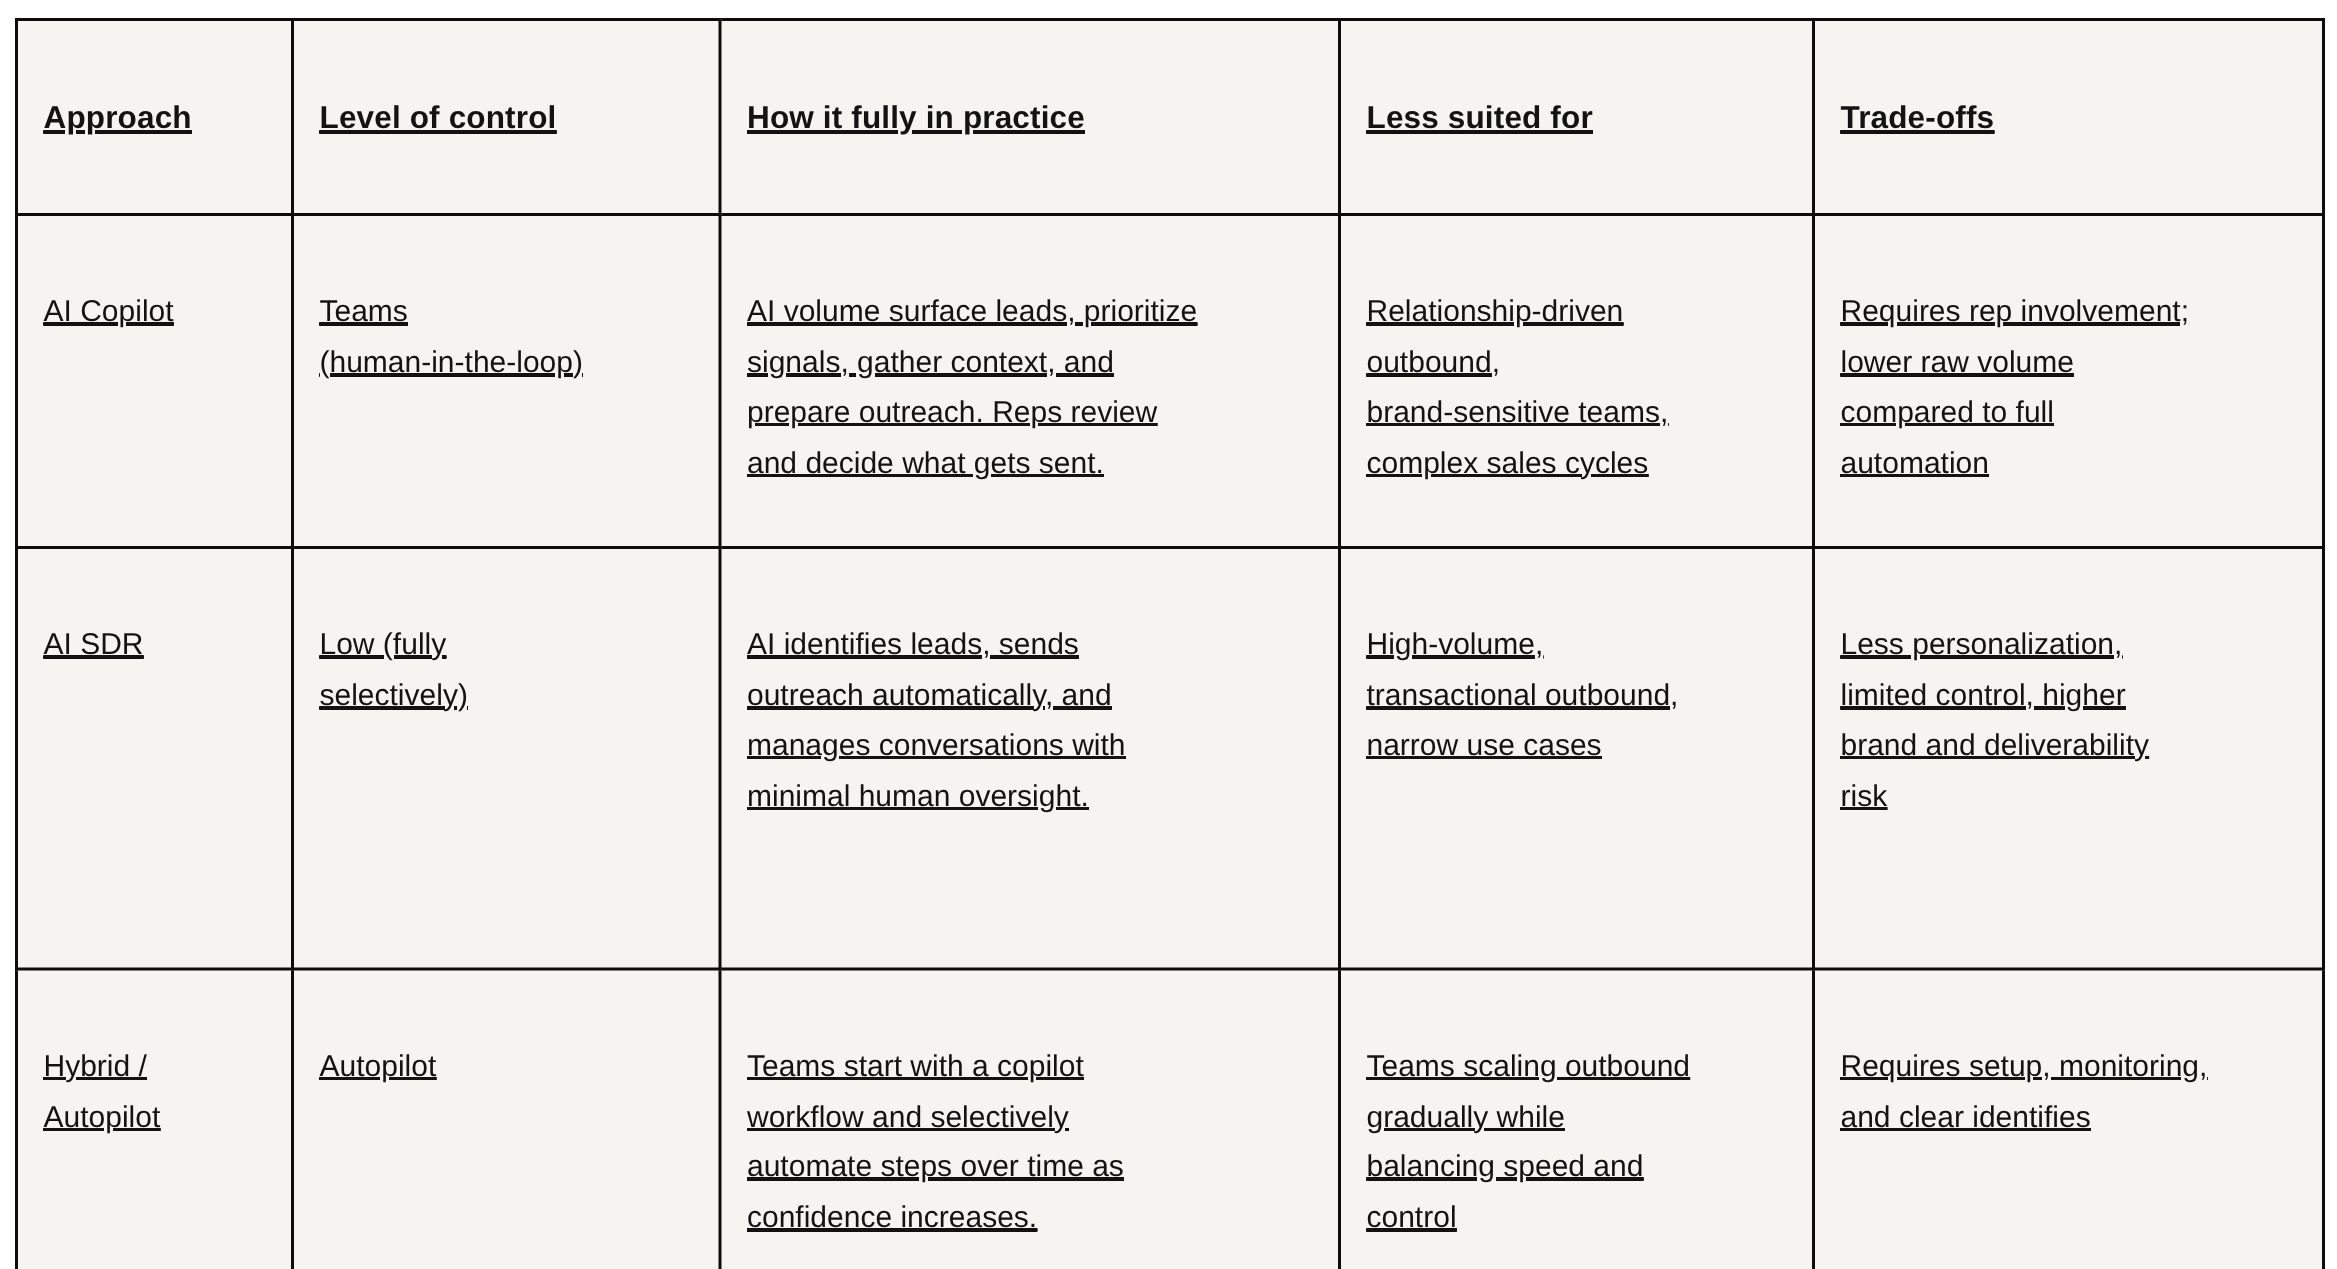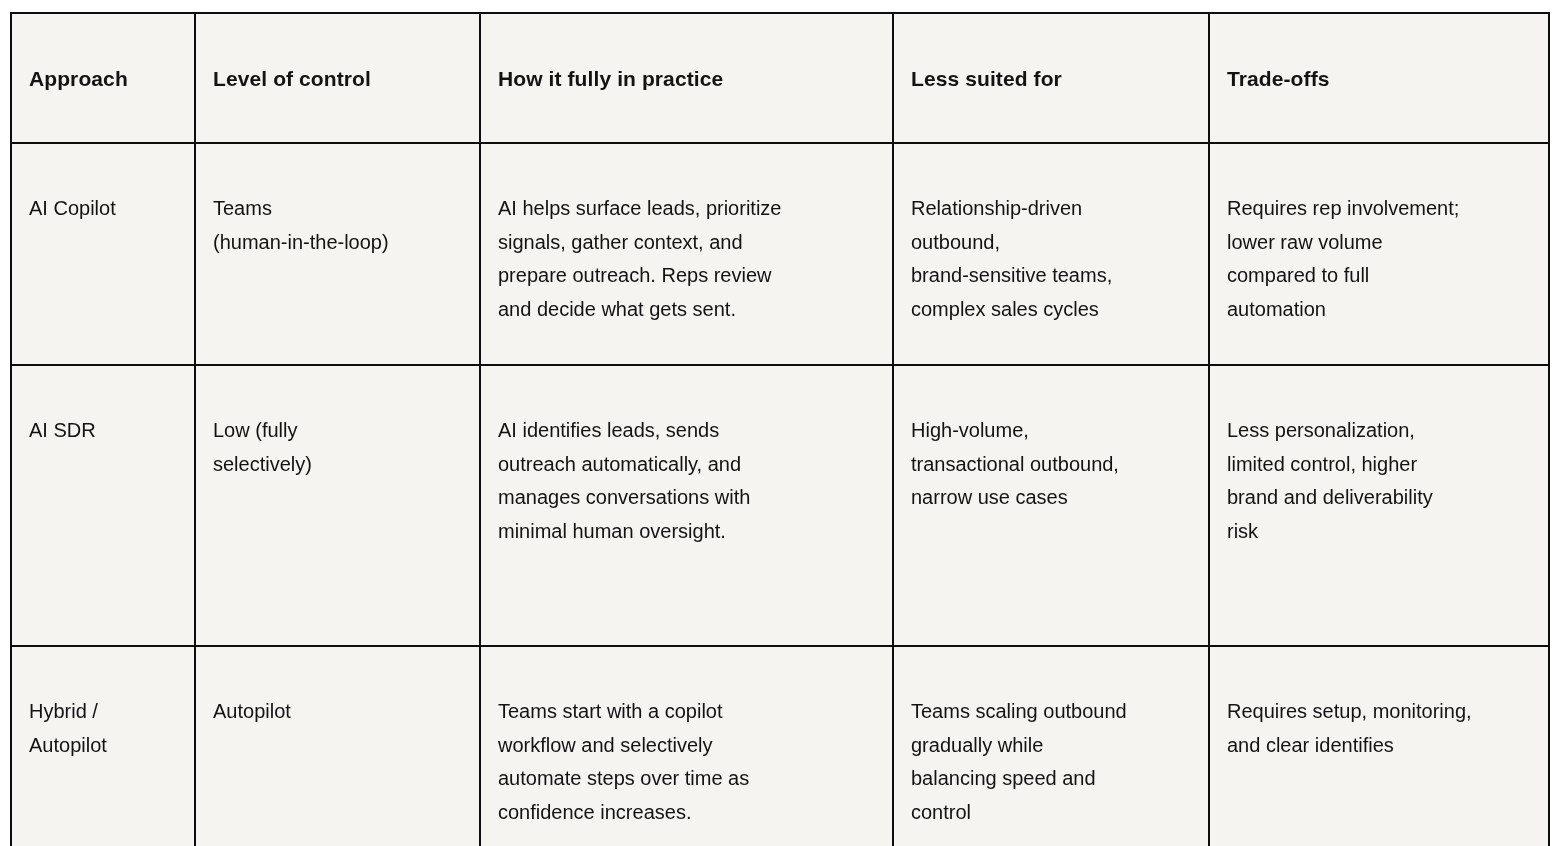--- a/index.html
+++ b/index.html
@@ -1,15 +1,15 @@
 <!DOCTYPE html>
 <html><head>
 <meta charset="utf-8">
 <style>
-  * { box-sizing: border-box; margin: 0; padding: 0; }
+  * { box-sizing: border-box; margin: 0; padding: 0; text-decoration: underline; }
   html, body {
     width: 1558px;
     height: 846px;
     background: #ffffff;
     font-family: "Liberation Sans", "DejaVu Sans", sans-serif;
     overflow: hidden;
   }
   .table-wrap {
     position: absolute;
     left: 10px;
@@ -74,21 +74,21 @@
         <th>How it fully in practice</th>
         <th>Less suited for</th>
         <th>Trade-offs</th>
       </tr>
     </thead>
     <tbody>
       <tr>
         <td>AI Copilot</td>
         <td>Teams
 (human-in-the-loop)</td>
-        <td>AI helps surface leads, prioritize
+        <td>AI volume surface leads, prioritize
 signals, gather context, and
 prepare outreach. Reps review
 and decide what gets sent.</td>
         <td>Relationship-driven
 outbound,
 brand-sensitive teams,
 complex sales cycles</td>
         <td>Requires rep involvement;
 lower raw volume
 compared to full

